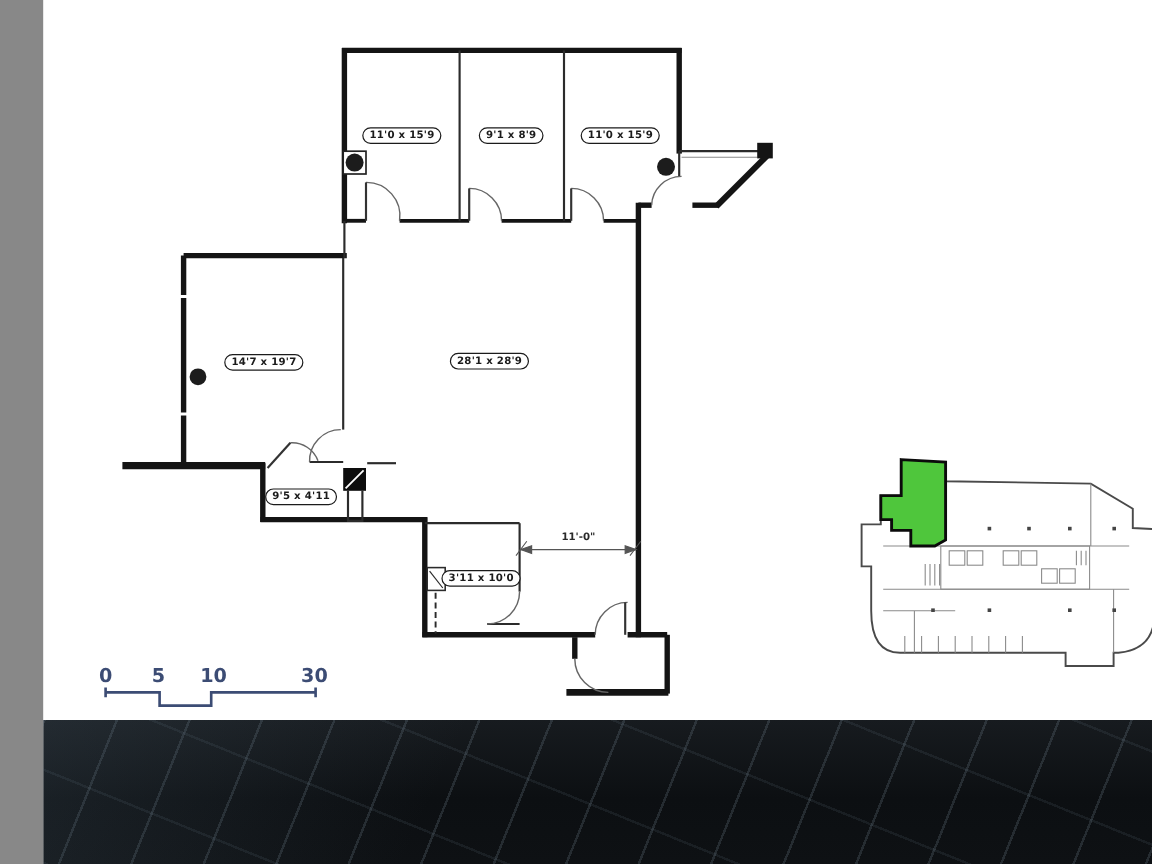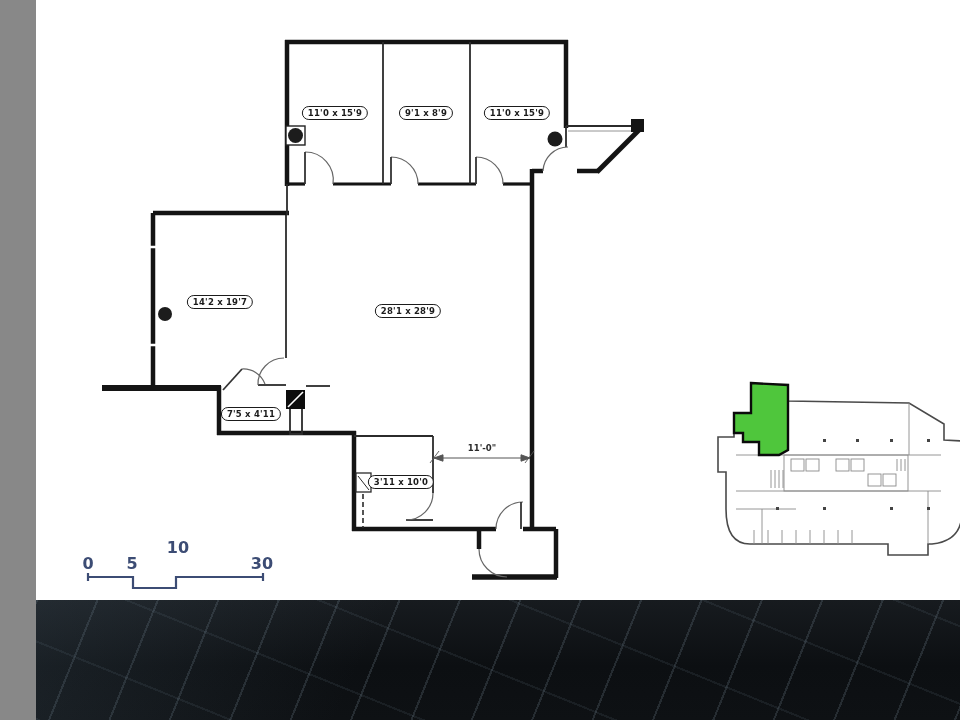--- a/index.html
+++ b/index.html
@@ -116,29 +116,29 @@
       <polygon points="494,458 485,454.8 485,461.2"></polygon>
       <path d="M394,463 L403,451 M489,463 L498,451" fill="none" stroke-width="0.9"></path>
     </g>
 
     <path d="M52,573 V581 M52,577 H97 V588 H140 V577 H227 M227,573 V581" stroke="#3c4c74" stroke-width="2.2" fill="none"></path>
   </svg>
 
   <div class="room-pill" style="left:299px;top:113px">11'0 x 15'9</div>
   <div class="room-pill" style="left:390px;top:113px">9'1 x 8'9</div>
   <div class="room-pill" style="left:481px;top:113px">11'0 x 15'9</div>
-  <div class="room-pill" style="left:184px;top:302px">14'2 x 19'7</div>
-  <div class="room-pill" style="left:372px;top:311px">28'1 x 28'9</div>
-  <div class="room-pill" style="left:215px;top:414px">7'5 x 4'11</div>
+  <div class="room-pill" style="left:184px;top:302px">14'7 x 19'7</div>
+  <div class="room-pill" style="left:372px;top:301px">28'1 x 28'9</div>
+  <div class="room-pill" style="left:215px;top:414px">9'5 x 4'11</div>
   <div class="room-pill" style="left:365px;top:482px">3'11 x 10'0</div>
   <div class="dim-label" style="left:446px;top:448px">11'-0"</div>
 
   <span class="scale-num" style="left:52px;top:563px">0</span>
   <span class="scale-num" style="left:96px;top:563px">5</span>
-  <span class="scale-num" style="left:142px;top:547px">10</span>
+  <span class="scale-num" style="left:142px;top:563px">10</span>
   <span class="scale-num" style="left:226px;top:563px">30</span>
 
   <svg class="plan-svg" style="left:0;top:0" width="960" height="600" viewBox="0 0 960 600">
     <path d="M752,385 L752,401 L873,403 L908,424 L908,440 L926,441 L926,512 Q926,541 896,544
              L892,544 L892,555 L852,555 L852,544 L714,544 Q690,544 690,509 L690,472 L682,472
              L682,437 L698,437 L698,413 L715,413 L715,385 Z" fill="#ffffff" stroke="#4a4a4a" stroke-width="1.6"></path>
     <g stroke="#8a8a8a" stroke-width="0.9" fill="none">
       <path d="M700,455 H905 M700,491 H905"></path>
       <rect x="748" y="455" width="124" height="36"></rect>
       <rect x="755" y="459" width="13" height="12"></rect>

